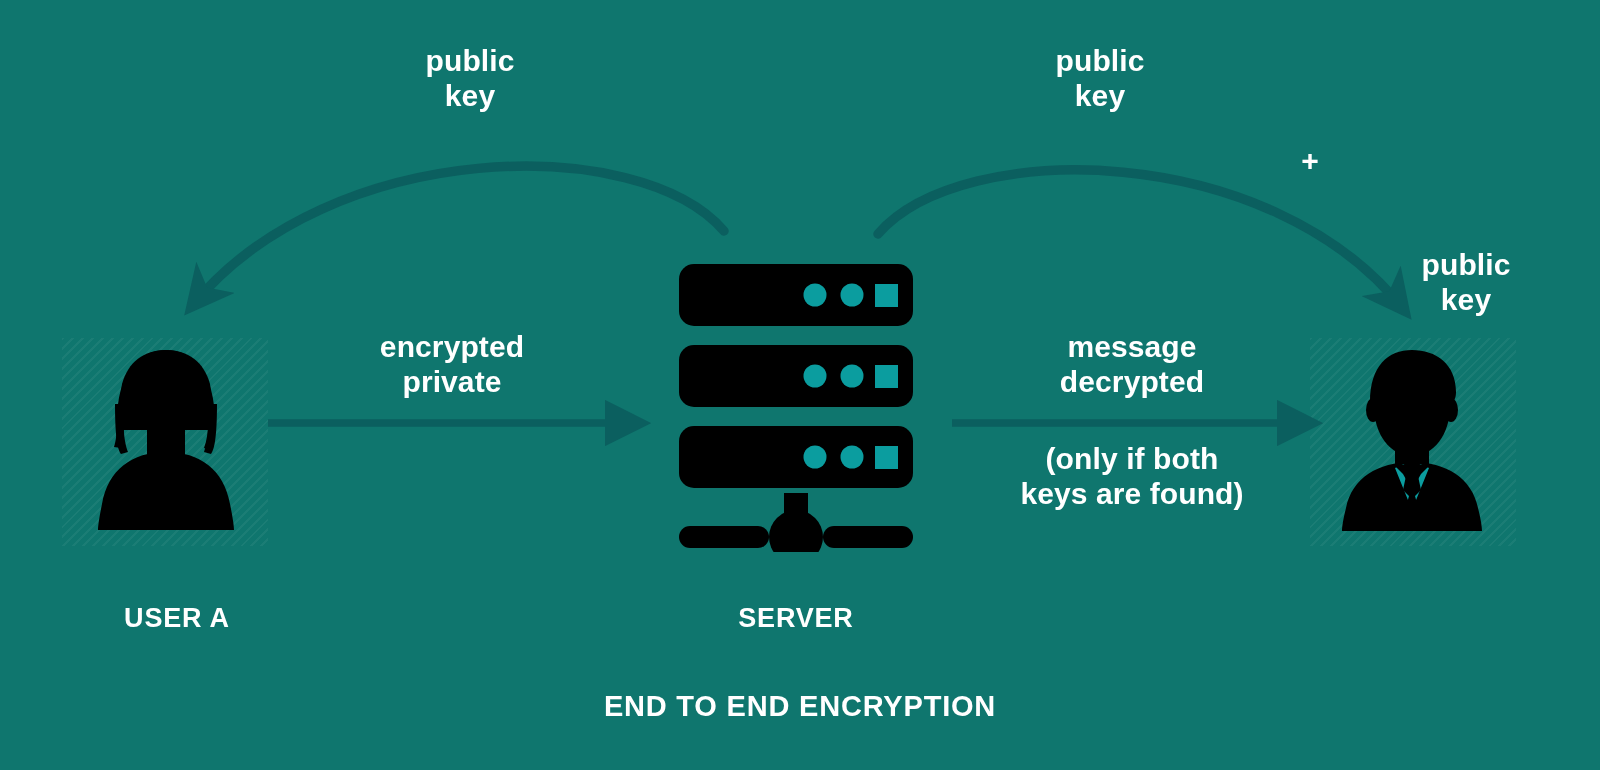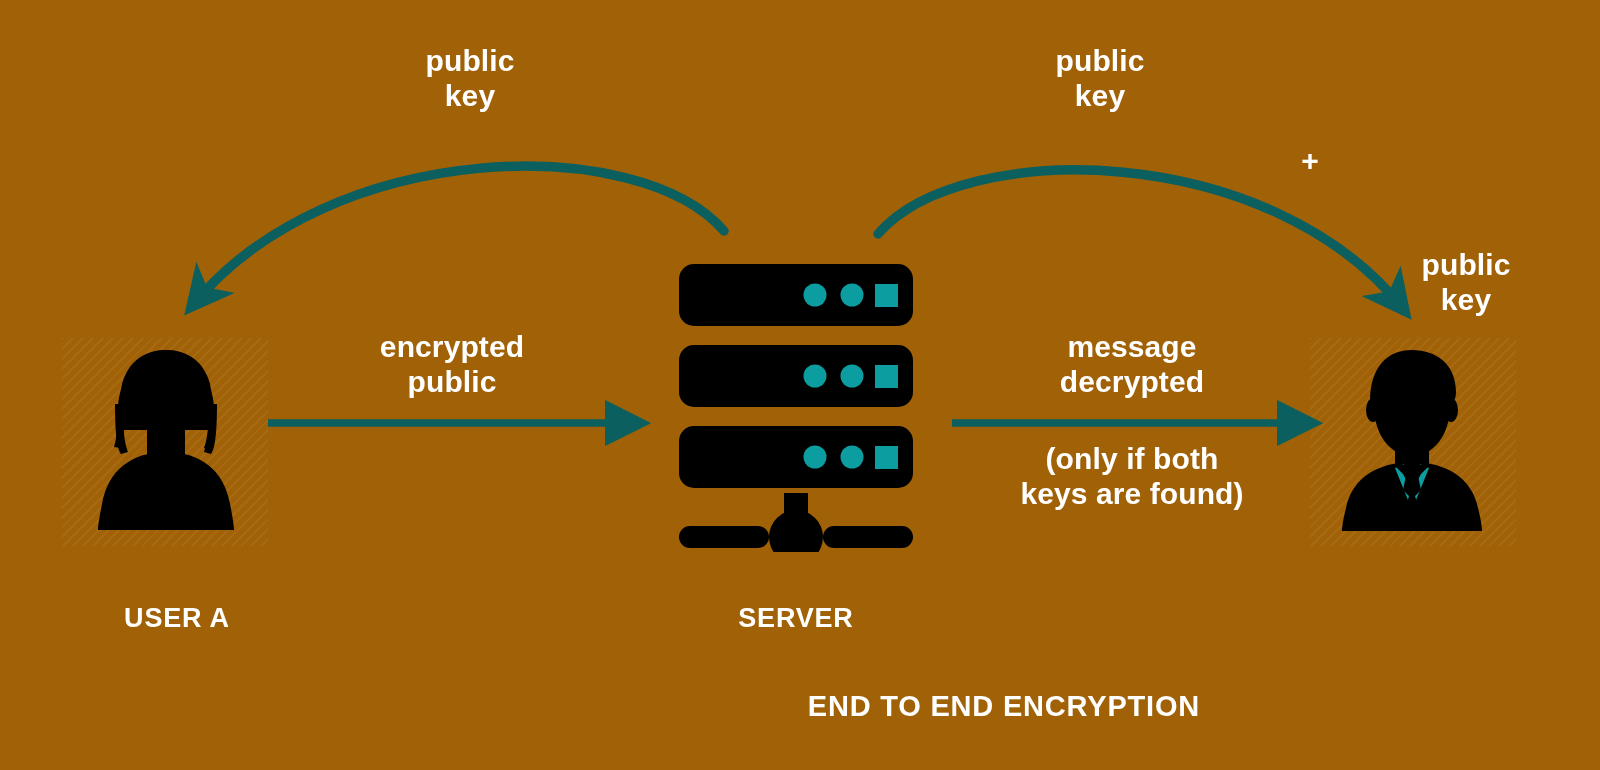--- a/index.html
+++ b/index.html
@@ -5,21 +5,21 @@
 <style>
   html, body {
     margin: 0;
     padding: 0;
     background: #0b9d9f;
   }
   #stage {
     position: relative;
     width: 1600px;
     height: 770px;
-    background: #a16207;
+    background: #0f766e;
     overflow: hidden;
     font-family: "Liberation Sans", sans-serif;
     -webkit-font-smoothing: antialiased;
   }
 
   
   .lbl {
     position: absolute;
     color: #ffffff;
     font-weight: bold;
@@ -157,28 +157,28 @@
 
   <div class="lbl lbl-key" style="left:1010px; top:44px; width:180px;">public
 key</div>
 
   <div class="lbl lbl-plus" style="left:1286px; top:144px; width:48px;">+</div>
 
   <div class="lbl lbl-key" style="left:1376px; top:248px; width:180px;">public
 key</div>
 
   <div class="lbl lbl-flow" style="left:352px; top:330px; width:200px;">encrypted
-public</div>
+private</div>
 
   <div class="lbl lbl-flow" style="left:1032px; top:330px; width:200px;">message
 decrypted</div>
 
   <div class="lbl lbl-note" style="left:976px; top:442px; width:312px;">(only if both
 keys are found)</div>
 
   <div class="lbl lbl-role" style="left:74px; top:603px; width:206px;">USER A</div>
 
   <div class="lbl lbl-role" style="left:693px; top:603px; width:206px;">SERVER</div>
 
 
-  <div class="lbl lbl-title" style="left:400px; top:690px; width:800px;text-align:right;">END TO END ENCRYPTION</div>
+  <div class="lbl lbl-title" style="left:400px; top:690px; width:800px;">END TO END ENCRYPTION</div>
 
 </div>
 
 </body></html>

